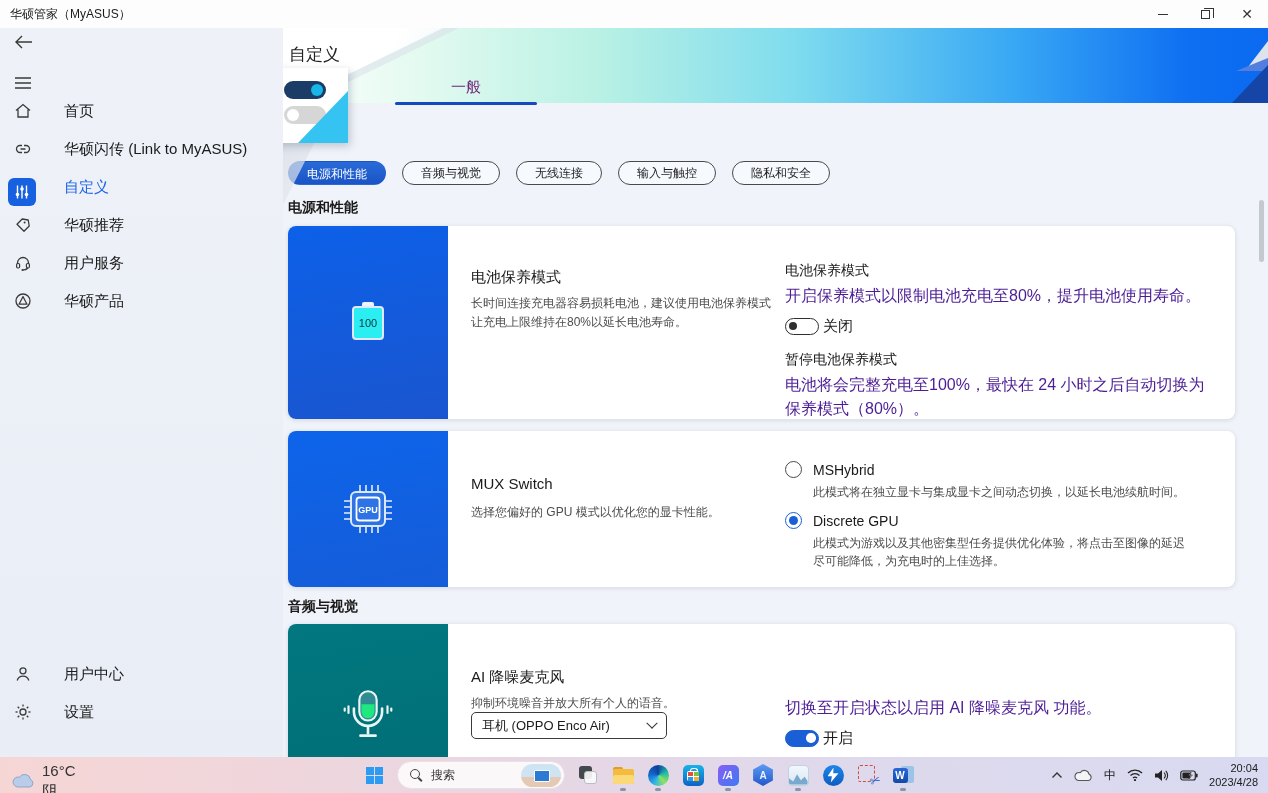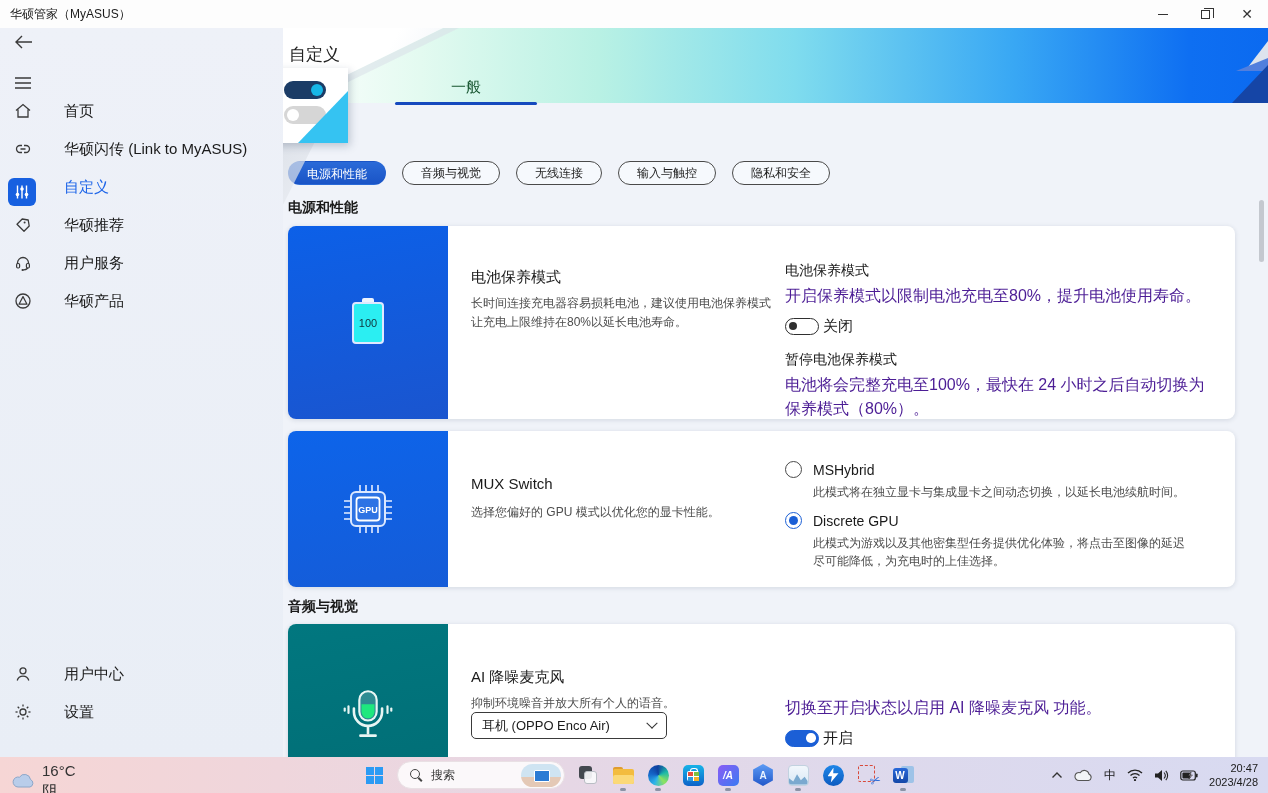--- a/index.html
+++ b/index.html
@@ -42,41 +42,41 @@
   .page-title { position:absolute; left:6px; top:15px; font-size:17px; color:#222; z-index:5; }
   .logo-tile { position:absolute; left:-10px; top:40px; width:75px; height:75px; background:#fff; box-shadow:2px 3px 8px rgba(40,60,90,.25); z-index:4; }
   .lt-shadow { position:absolute; left:-10px; top:114px; width:58px; height:62px; background:linear-gradient(135deg,#d5dae2,#eceff4); clip-path:polygon(0 0,72% 0,18% 100%,0 100%); opacity:.7; z-index:3; }
   .lt-t1 { position:absolute; left:11px; top:13px; width:42px; height:18px; border-radius:10px; background:#1b3c66; }
   .lt-t1::after { content:""; position:absolute; right:3px; top:3px; width:12px; height:12px; border-radius:50%; background:#17b6e6; }
   .lt-t2 { position:absolute; left:11px; top:38px; width:42px; height:18px; border-radius:10px; background:#d6d6d6; }
   .lt-t2::after { content:""; position:absolute; left:3px; top:3px; width:12px; height:12px; border-radius:50%; background:#fff; }
   .lt-tri { position:absolute; right:0; bottom:0; width:50px; height:52px; background:#35c3f2; clip-path:polygon(100% 0,100% 100%,0 100%); }
 
   .tab { position:absolute; left:112px; top:50px; width:142px; text-align:center; z-index:5; cursor:pointer; }
-  .tab-label { font-size:15px; color:#14532d; }
+  .tab-label { font-size:15px; color:#701a75; }
   .tab-underline { margin-top:5px; height:3px; background:#1549be; border-radius:2px; }
 
   .chips { position:absolute; left:5px; top:133px; display:flex; gap:16px; }
   .chip { height:24px; line-height:22px; padding:0 18px; border-radius:13px; font-size:12px; color:#222; border:1px solid #4a4a4a; background:#f6f9fd; cursor:pointer; white-space:nowrap; }
   .chip.active { background:linear-gradient(180deg,#2a6ad8,#1a54c6); border-color:transparent; color:#fff; line-height:24px; }
 
   .sec-heading { position:absolute; left:5px; font-size:14px; font-weight:700; color:#1a1a1a; }
   .sec-power { top:171px; }
   .sec-audio { top:570px; }
 
   .card { position:absolute; left:5px; width:947px; background:#fff; border-radius:8px; box-shadow:0 1px 5px rgba(30,50,80,.14); overflow:hidden; }
   .card1 { top:198px; height:193px; }
   .card2 { top:403px; height:156px; }
   .card3 { top:596px; height:180px; }
   .tile { position:absolute; left:0; top:0; bottom:0; width:160px; display:flex; align-items:center; justify-content:center; }
   .tile-battery { background:linear-gradient(170deg,#0c60e8,#1a55cf); }
   .tile-gpu { background:linear-gradient(170deg,#0d64ea,#155cd8); }
   .tile-mic { background:linear-gradient(170deg,#01777f,#016d75); }
 
-  .batt { position:relative; width:32px; height:42px; background:#2beef2; border:2px solid #dfe8ff; border-radius:4px; display:flex; align-items:center; justify-content:center; font-size:11px; color:#10343c; }
+  .batt { position:relative; width:32px; height:34px; background:#2beef2; border:2px solid #dfe8ff; border-radius:4px; display:flex; align-items:center; justify-content:center; font-size:11px; color:#10343c; }
   .batt::before { content:""; position:absolute; top:-6px; left:8px; width:12px; height:4px; border-radius:2px 2px 0 0; background:#eef4ff; }
 
   .card-title { position:absolute; left:183px; top:42px; font-size:15px; color:#1a1a1a; }
   .card-desc { position:absolute; left:183px; top:68px; width:308px; font-size:12px; color:#4d4d4d; line-height:1.55; }
   .rcol { position:absolute; left:497px; width:432px; }
   .r-title { font-size:14px; color:#1a1a1a; }
   .r-desc { font-size:16px; color:#4c1d95; margin-top:4px; line-height:1.5; }
   .tgl-row { display:flex; align-items:center; margin-top:9px; }
   .tgl { position:relative; width:34px; height:17px; border:1.6px solid #2f2f2f; border-radius:10px; background:#fff; cursor:pointer; flex:none; }
   .tgl::after { content:""; position:absolute; left:3px; top:2.8px; width:8px; height:8px; border-radius:50%; background:#2f2f2f; }
@@ -502,19 +502,19 @@
       </span>
       <span class="tray-ic">
         <svg width="18" height="11" viewBox="0 0 18 11">
             <rect x="0.8" y="1" width="14.5" height="9" rx="2" fill="none" stroke="#222" stroke-width="1.2"></rect>
             <rect x="2.4" y="2.6" width="8" height="5.8" rx="1" fill="#222"></rect>
             <rect x="16" y="3.5" width="1.6" height="4" rx="0.8" fill="#222"></rect>
             <path d="M11 2 l-2.4 3.4 h2 L8.8 9 l3.6 -4 h-2 z" fill="#f2e5ea" stroke="#222" stroke-width="0.6"></path>
           </svg>
       </span>
       <span class="clock">
-        <span>20:47</span>
+        <span>20:04</span>
         <span>2023/4/28</span>
       </span>
     </div>
   </div>
 
 </div>
 
 </body></html>

